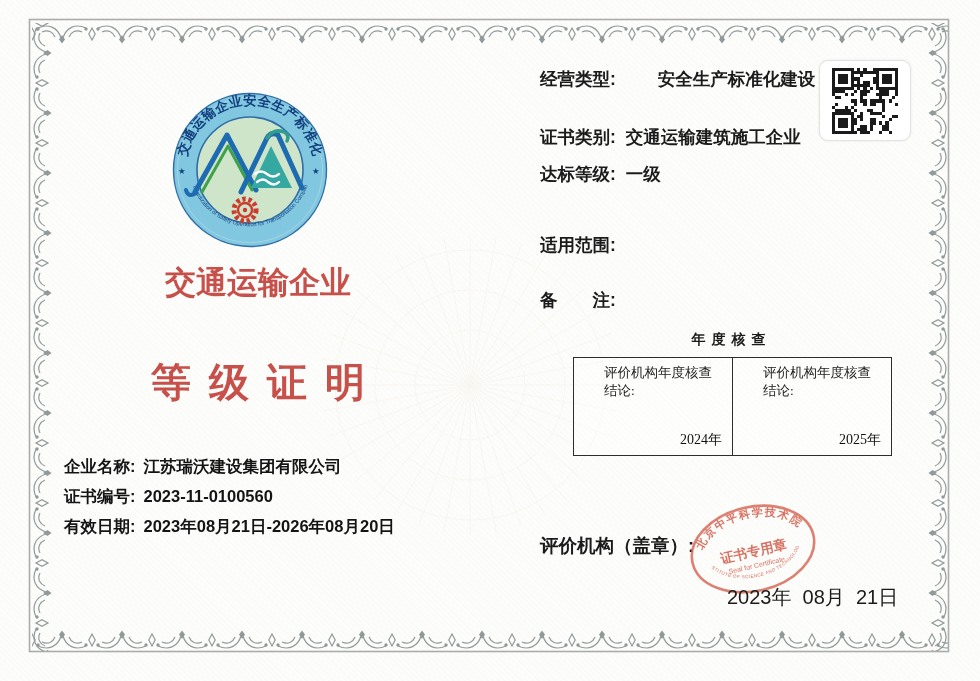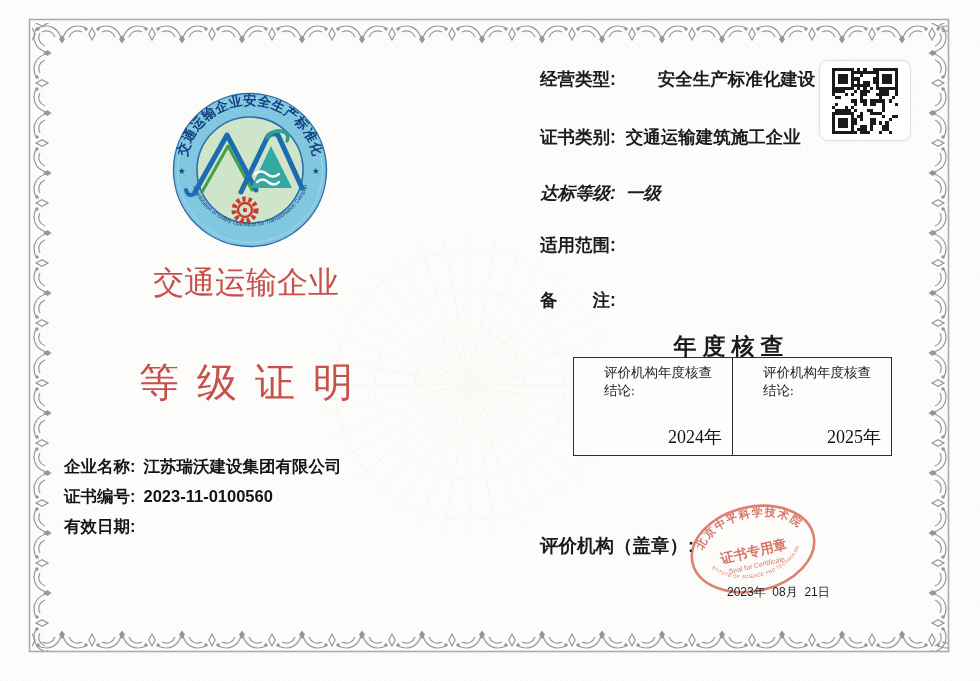--- a/index.html
+++ b/index.html
@@ -7,53 +7,53 @@
         font-family:"Liberation Sans",sans-serif;
         background-image:repeating-linear-gradient(45deg,rgba(120,110,90,.015) 0 2px,transparent 2px 4px);}
   .frame-svg,.watermark-svg{position:absolute;left:0;top:0;pointer-events:none;}
   .orn{stroke:#919a9a;fill:none;stroke-width:1.2;}
   .orn-fill{fill:#919a9a;stroke:none;}
 
   
   .emblem{position:absolute;left:171px;top:91px;width:158px;height:158px;}
 
   
-  .cert-title{position:absolute;left:46px;width:400px;text-align:center;color:#c8504a;
-              font-weight:normal;line-height:1.1;}
+  .cert-title{position:absolute;left:58px;width:400px;text-align:center;color:#c8504a;
+              font-weight:bold;line-height:1.1;}
   .t1{top:266px;font-size:31px;}
   .t2{top:315px;font-size:31px;}
   .t3{top:360px;font-size:40px;letter-spacing:18px;padding-left:18px;box-sizing:border-box;}
 
   
   .company{position:absolute;left:64px;top:456px;font-size:16.5px;color:#141414;}
   .company .row{display:flex;align-items:baseline;margin-bottom:8px;}
   .company .lbl{font-weight:700;margin-right:8px;white-space:pre;}
   .company .val{font-weight:600;}
 
   
   .field{position:absolute;left:540px;display:flex;align-items:baseline;font-size:17.5px;
          font-weight:700;color:#1b1b1b;}
   .field .lbl{white-space:pre;margin-right:10px;}
-  .f1{top:67px;gap:32px;} .f2{top:125px;} .f3{top:181px;font-style:italic;} .f4{top:233px;} .f5{top:288px;}
+  .f1{top:67px;gap:32px;} .f2{top:125px;} .f3{top:162px;} .f4{top:233px;} .f5{top:288px;}
 
   
   .ar-title{position:absolute;left:573px;top:331px;width:317px;text-align:center;
-            font-family:Liberation Sans, sans-serif;font-size:23px;letter-spacing:6px;
+            font-family:Liberation Sans, sans-serif;font-size:14px;letter-spacing:6px;
             color:#1b1b1b;font-weight:600;}
   .ar-table{position:absolute;left:573px;top:357px;width:317px;height:97px;
             border:1.6px solid #2d2d2d;display:flex;background:rgba(255,255,255,.35);}
   .ar-cell{position:relative;flex:1;padding:6px 8px;font-family:"Liberation Serif",serif;}
   .ar-cell + .ar-cell{border-left:1.6px solid #2d2d2d;}
   .ar-head{font-size:13.5px;color:#222;margin-left:22px;}
-  .ar-year{position:absolute;right:10px;bottom:6px;font-size:18px;color:#111;text-align:center;}
+  .ar-year{position:absolute;right:10px;bottom:6px;font-size:14px;color:#111;text-align:center;}
 
   
   .issuer{position:absolute;left:540px;top:533px;font-size:18.5px;font-weight:700;color:#1b1b1b;}
   .seal{position:absolute;left:686px;top:500px;width:134px;height:98px;opacity:.88;}
-  .issue-date{position:absolute;left:727px;top:584px;font-size:12px;color:#1b1b1b;white-space:pre;}
+  .issue-date{position:absolute;left:727px;top:584px;font-size:20px;color:#1b1b1b;white-space:pre;}
 
   
   .qr-card{position:absolute;left:819px;top:60px;width:90px;height:79px;background:#fff;
            border:1px solid #e2e2e0;border-radius:9px;box-shadow:0 0 3px rgba(0,0,0,.08);
            display:flex;align-items:center;justify-content:center;}
   .qr-card svg{width:66px;height:66px;}
 </style>
 </head>
 <body>
 
@@ -175,20 +175,21 @@
     <div class="row">
       <span class="lbl">企业名称:</span>
       <span class="val">江苏瑞沃建设集团有限公司</span>
     </div>
     <div class="row">
       <span class="lbl">证书编号:</span>
       <span class="val">2023-11-0100560</span>
     </div>
     <div class="row">
       <span class="lbl">有效日期:</span>
+      <span class="val">2023年08月21日-2026年08月20日</span>
     </div>
   </div>
 
   <div class="field f1">
     <span class="lbl">经营类型:</span>
     <span class="val">安全生产标准化建设</span>
   </div>
   <div class="field f2">
     <span class="lbl">证书类别:</span>
     <span class="val">交通运输建筑施工企业</span>

